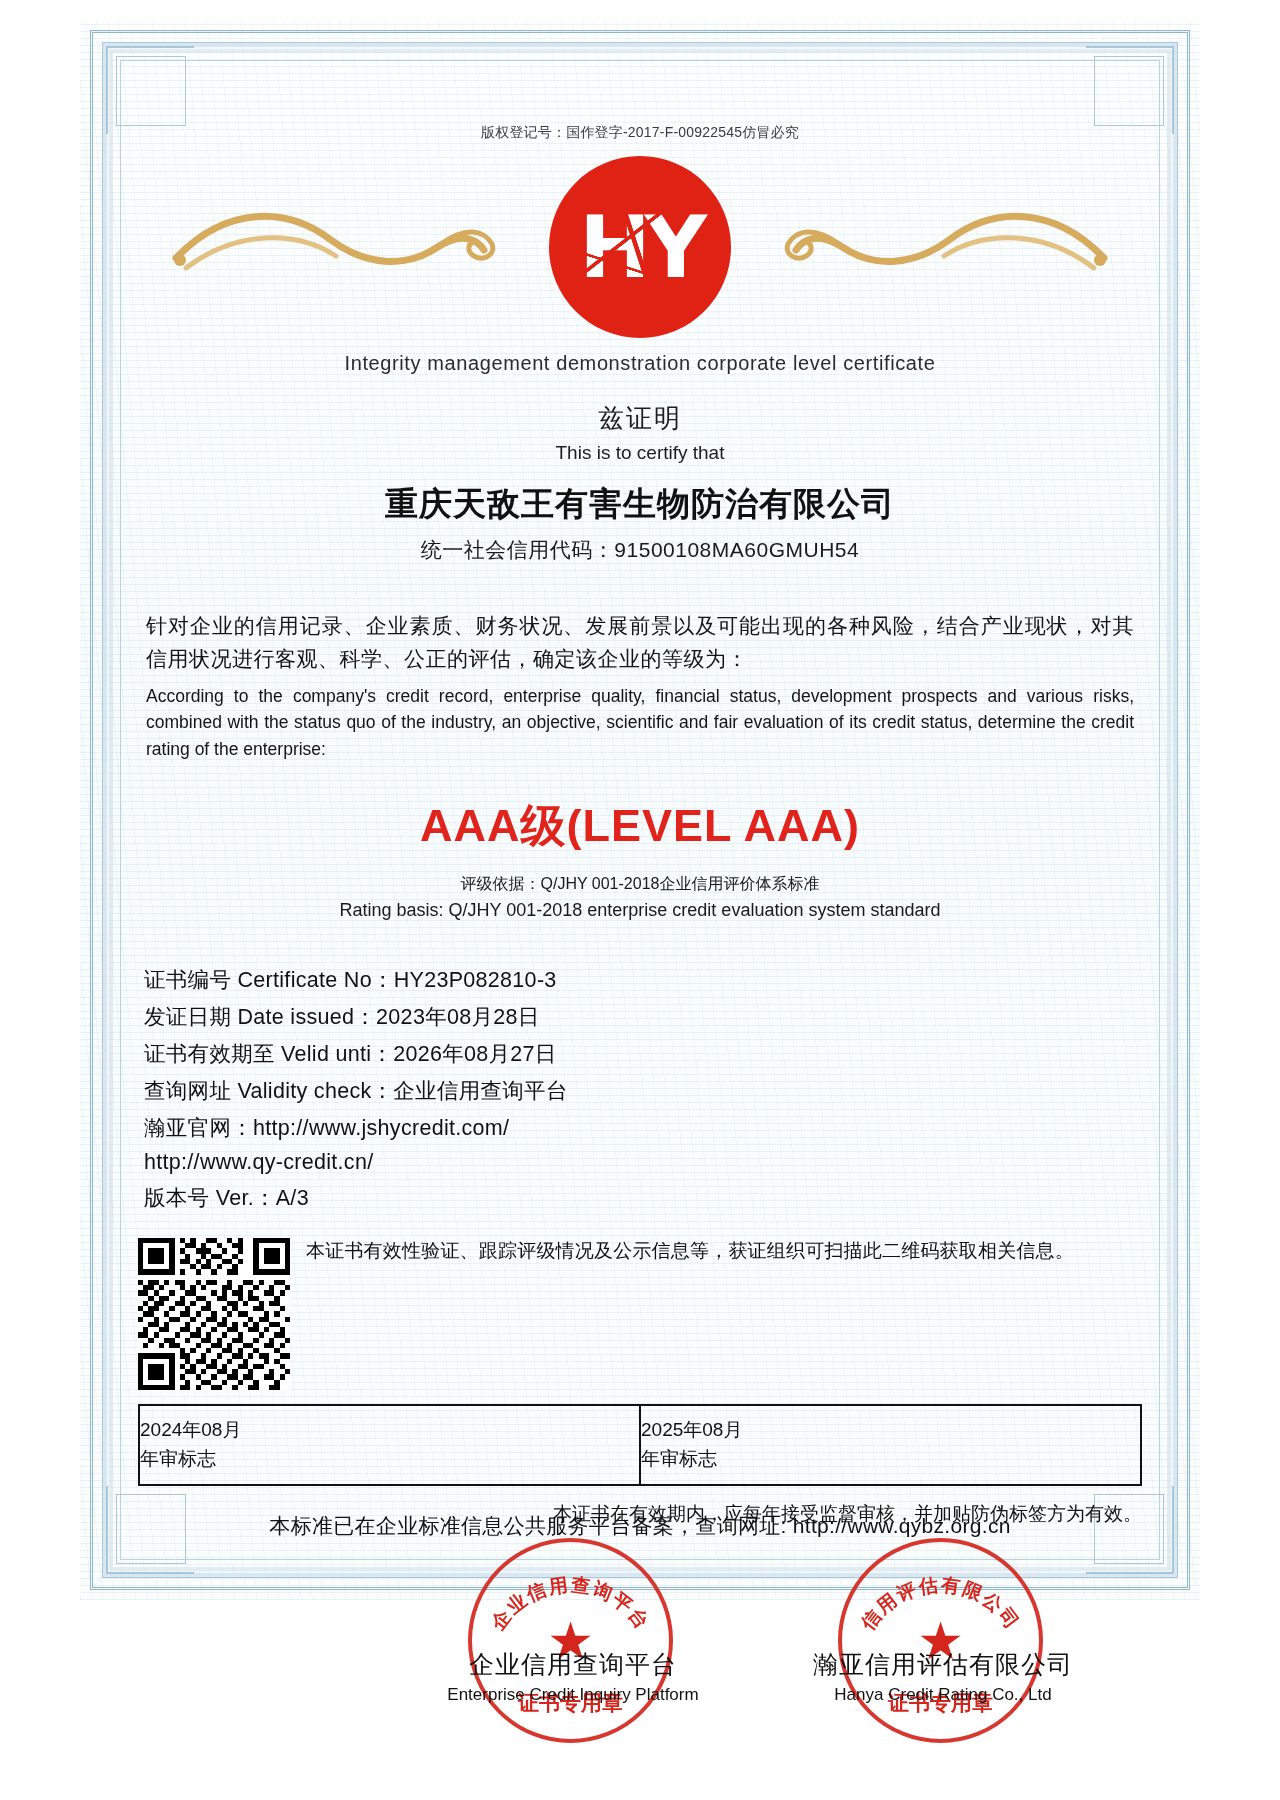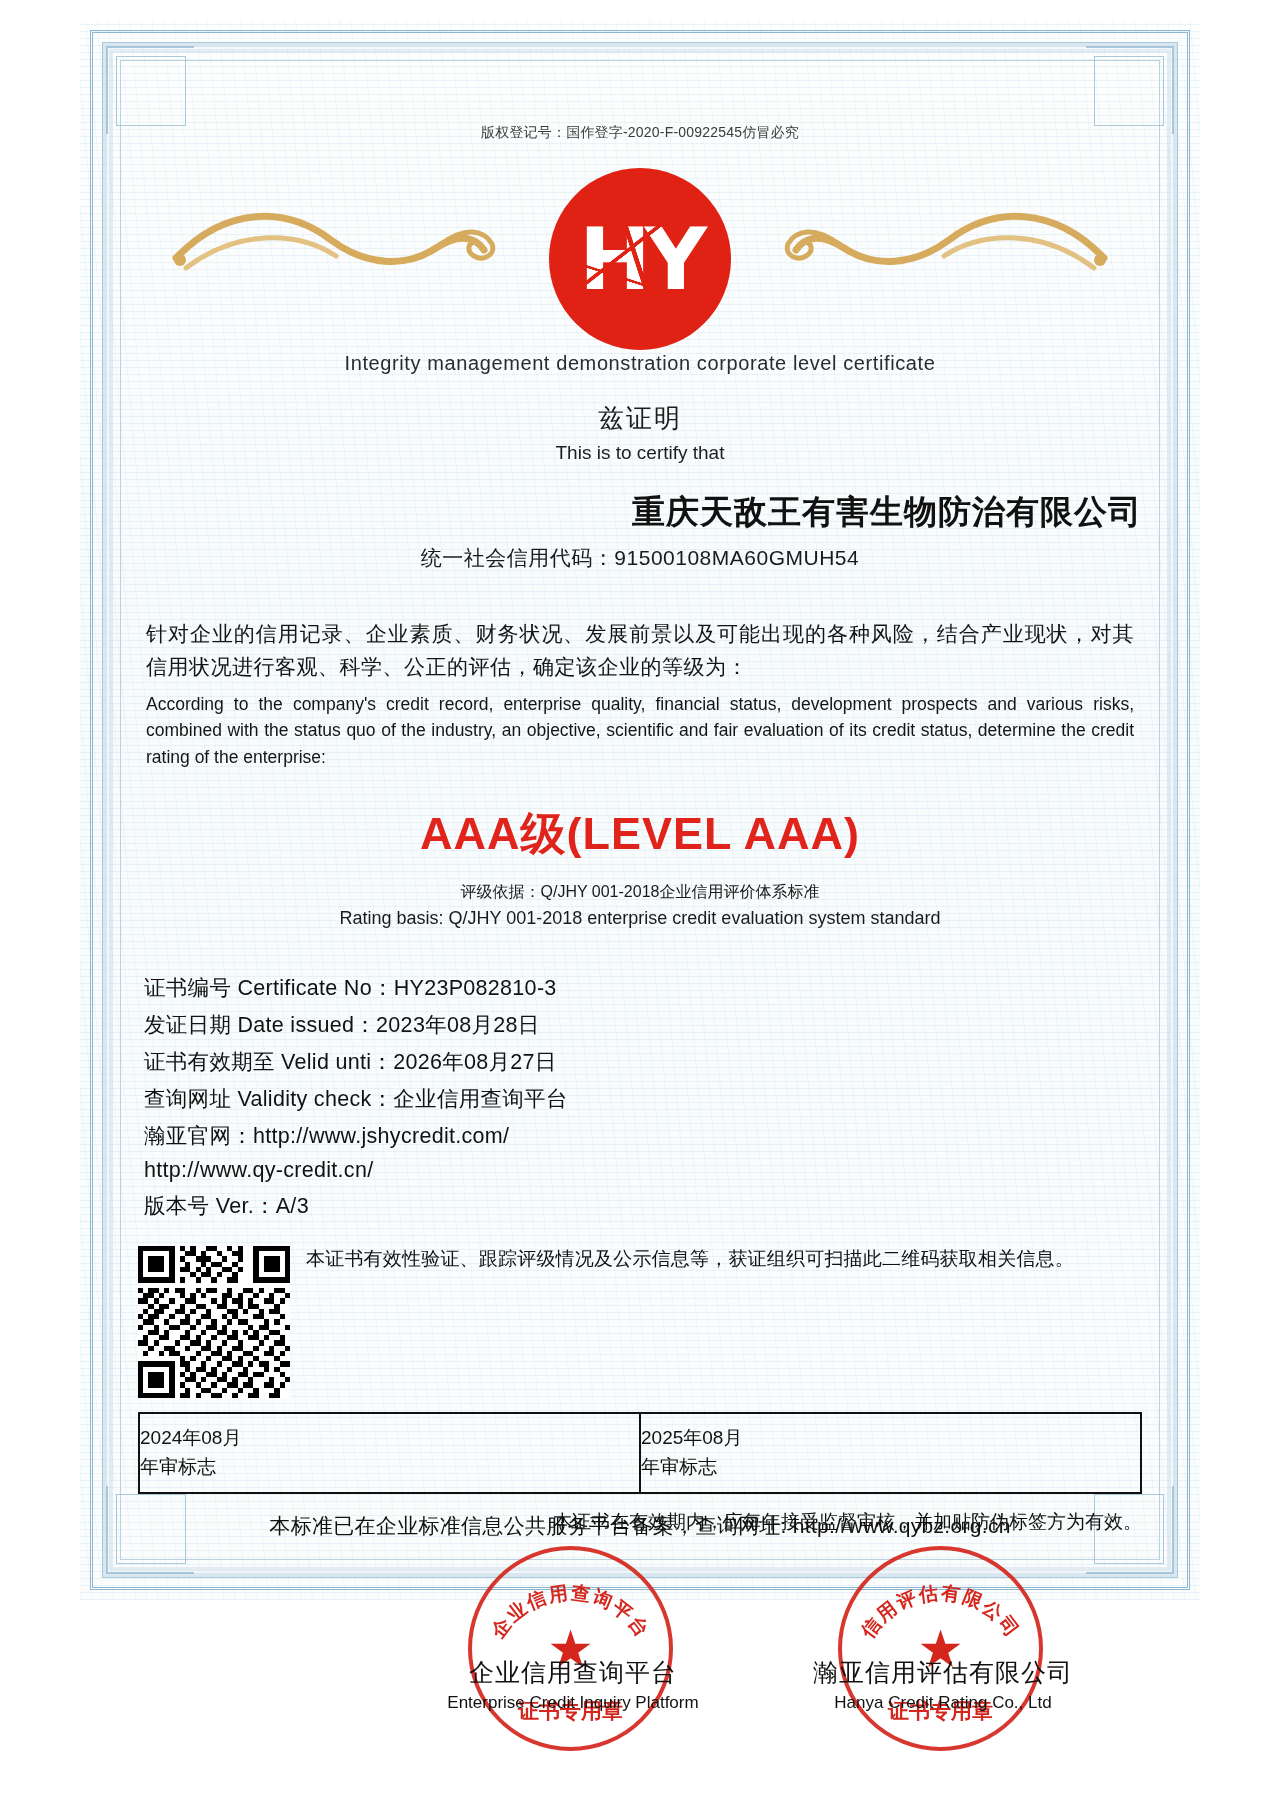--- a/index.html
+++ b/index.html
@@ -60,21 +60,21 @@
     height:190px;
     margin-top:6px;
   }
   .flourish{
     position:absolute;top:48px;
     width:330px;height:96px;
   }
   .flourish.left{left:28px;}
   .flourish.right{right:28px;transform:scaleX(-1);}
   .seal-logo{
-    position:absolute;left:50%;top:20px;transform:translateX(-50%);
+    position:absolute;left:50%;top:8px;transform:translateX(-50%);
     width:182px;height:182px;border-radius:50%;
     background:#e02214;
     display:flex;align-items:center;justify-content:center;
   }
   .seal-logo .hy{
     color:#ffffff;
     font-weight:bold;
     font-size:86px;
     letter-spacing:-6px;
     font-family:"DejaVu Sans", sans-serif;
@@ -103,21 +103,21 @@
     letter-spacing:.6px;
     margin-top:14px;
   }
   .certify-cn{
     text-align:center;font-size:26px;color:#1d1d1d;margin-top:26px;letter-spacing:2px;
   }
   .certify-en{
     text-align:center;font-size:19px;color:#1d1d1d;margin-top:6px;
   }
   .company{
-    text-align:right;font-size:33px;font-weight:bold;color:#111;margin-top:26px;letter-spacing:1px;
+    text-align:center;font-size:33px;font-weight:bold;color:#111;margin-top:18px;letter-spacing:1px;
   }
   .code,.addr{
     text-align:center;font-size:21px;color:#1a1a1a;margin-top:9px;letter-spacing:.5px;
   }
   .para{
     margin-top:46px;
     padding:0 8px;
   }
   .para-cn{
     font-size:21px;color:#141414;line-height:1.55;text-align:justify;letter-spacing:.5px;
@@ -228,21 +228,21 @@
   <div class="frame-outer"></div>
   <div class="frame-mid"></div>
   <div class="frame-inner"></div>
   <div class="corner tl"></div>
   <div class="corner tr"></div>
   <div class="corner bl"></div>
   <div class="corner br"></div>
 
   <div class="content">
 
-    <div class="copyright">版权登记号：国作登字-2020-F-00922545仿冒必究</div>
+    <div class="copyright">版权登记号：国作登字-2017-F-00922545仿冒必究</div>
 
     <div class="logo-row">
       <svg class="flourish left" viewBox="0 0 330 96">
         <path d="M10,62 C60,10 120,10 165,44 C200,70 240,72 270,52 C295,36 310,42 318,54" fill="none" stroke="#d7ab5e" stroke-width="7" stroke-linecap="round"></path>
         <path d="M20,72 C70,34 130,34 170,60" fill="none" stroke="#e3c183" stroke-width="5" stroke-linecap="round"></path>
         <path d="M275,48 C300,30 318,34 326,48 C330,58 318,66 308,60 C300,55 302,46 310,46" fill="none" stroke="#d7ab5e" stroke-width="5" stroke-linecap="round"></path>
         <circle cx="14" cy="64" r="6" fill="#d7ab5e"></circle>
       </svg>
       <svg class="flourish right" viewBox="0 0 330 96">
         <path d="M10,62 C60,10 120,10 165,44 C200,70 240,72 270,52 C295,36 310,42 318,54" fill="none" stroke="#d7ab5e" stroke-width="7" stroke-linecap="round"></path>

